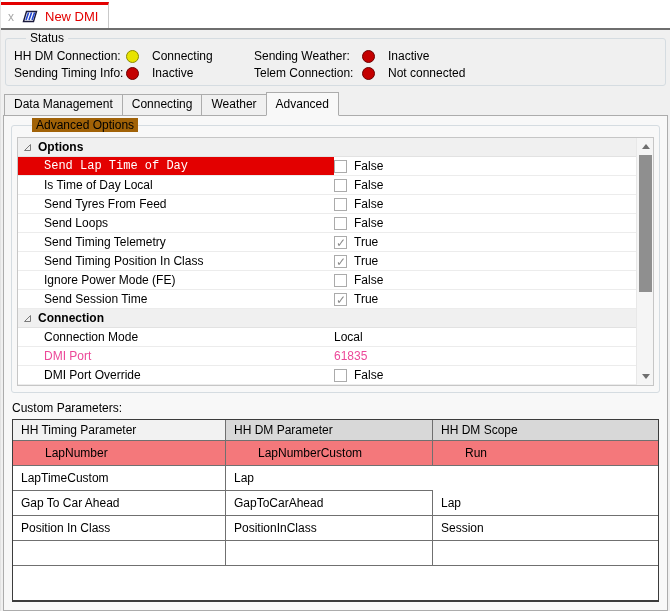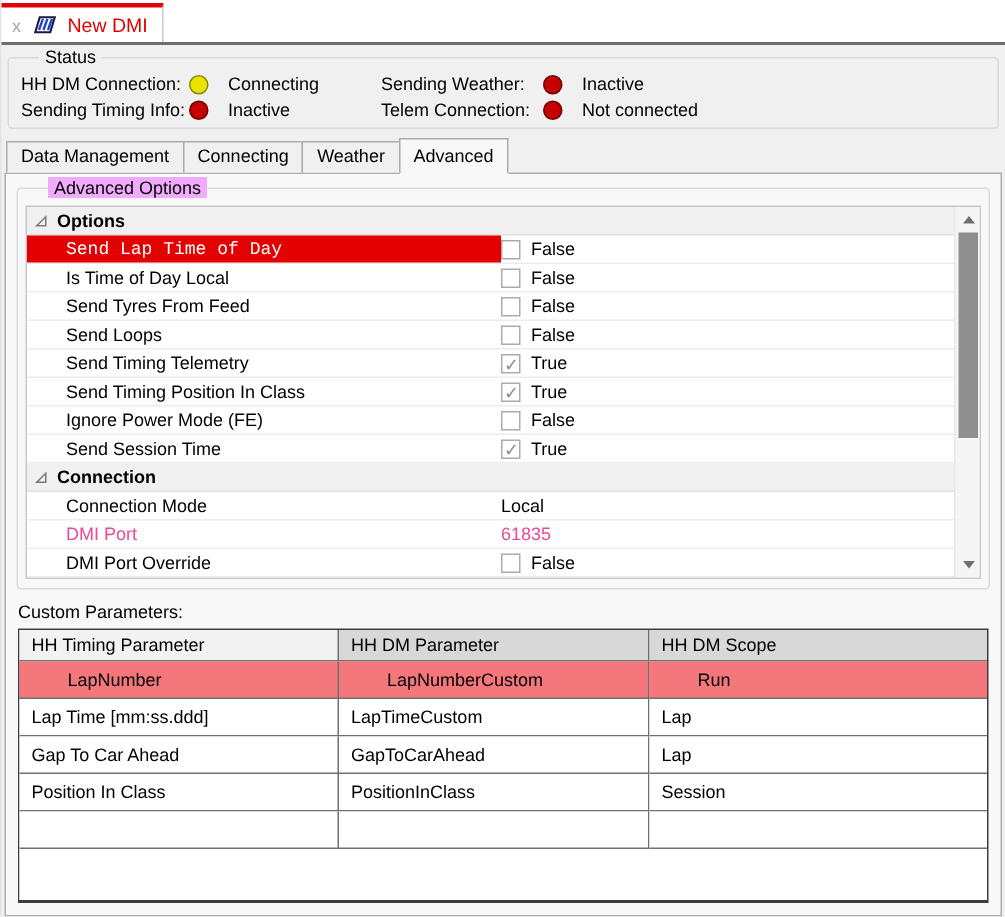--- a/index.html
+++ b/index.html
@@ -28,21 +28,21 @@
   .led.red { background:var(--led-red,#C40000); border:1px solid #6E0000; }
 
   
   .tabcontrol { flex:1; display:flex; flex-direction:column; margin:5px 2px 0 2px; min-height:0; }
   .tabs { display:flex; align-items:flex-end; height:24px; padding-left:1px; position:relative; z-index:2; }
   .tab { height:21px; line-height:19px; padding:0 9px; background:#F0F0F0; border:1px solid #ACACAC; border-bottom:none; margin-right:-1px; cursor:default; }
   .tab.selected { height:24px; line-height:23px; background:#F8F8F8; border-bottom:1px solid #F8F8F8; margin-bottom:-1px; }
   .tabpage { flex:1; background:#F8F8F8; border:1px solid #ACACAC; min-height:0; display:flex; flex-direction:column; }
 
   .adv-box { margin:9px 7px 0 7px; padding:11px 5px 6px 5px; }
-  .adv-box > .gb-label { background:#f0abfc; }
+  .adv-box > .gb-label { background:#a16207; }
 
   
   .propgrid { position:relative; background:#FFFFFF; border:1px solid #C6C6C6; height:249px; overflow:hidden; }
   .pg-rows { margin-right:17px; }
   .pg-row { height:19px; display:flex; align-items:center; border-bottom:1px solid #ECECEC; }
   .pg-row.category { background:#F0F0F0; font-weight:bold; border-bottom:1px solid #E2E2E2; }
   .pg-row.category .expander { margin:0 6px 0 5px; display:inline-flex; }
   .pg-name { width:316px; padding-left:26px; height:100%; display:flex; align-items:center; white-space:nowrap; overflow:hidden; }
   .pg-row.category .pg-name { width:auto; padding-left:0; font-weight:bold; }
   .pg-row.sel .pg-name { background:var(--accent-red,#E30000); color:#FFFFFF;font-family:Liberation Mono, monospace; }
@@ -245,21 +245,20 @@
           <div class="cp-cell first">HH Timing Parameter</div>
           <div class="cp-cell">HH DM Parameter</div>
           <div class="cp-cell">HH DM Scope</div>
         </div>
         <div class="cp-row sel">
           <div class="cp-cell">LapNumber</div>
           <div class="cp-cell">LapNumberCustom</div>
           <div class="cp-cell">Run</div>
         </div>
         <div class="cp-row">
-          <div class="cp-cell">Lap Time [mm:ss.ddd]</div>
           <div class="cp-cell">LapTimeCustom</div>
           <div class="cp-cell">Lap</div>
         </div>
         <div class="cp-row">
           <div class="cp-cell">Gap To Car Ahead</div>
           <div class="cp-cell">GapToCarAhead</div>
           <div class="cp-cell">Lap</div>
         </div>
         <div class="cp-row">
           <div class="cp-cell">Position In Class</div>

